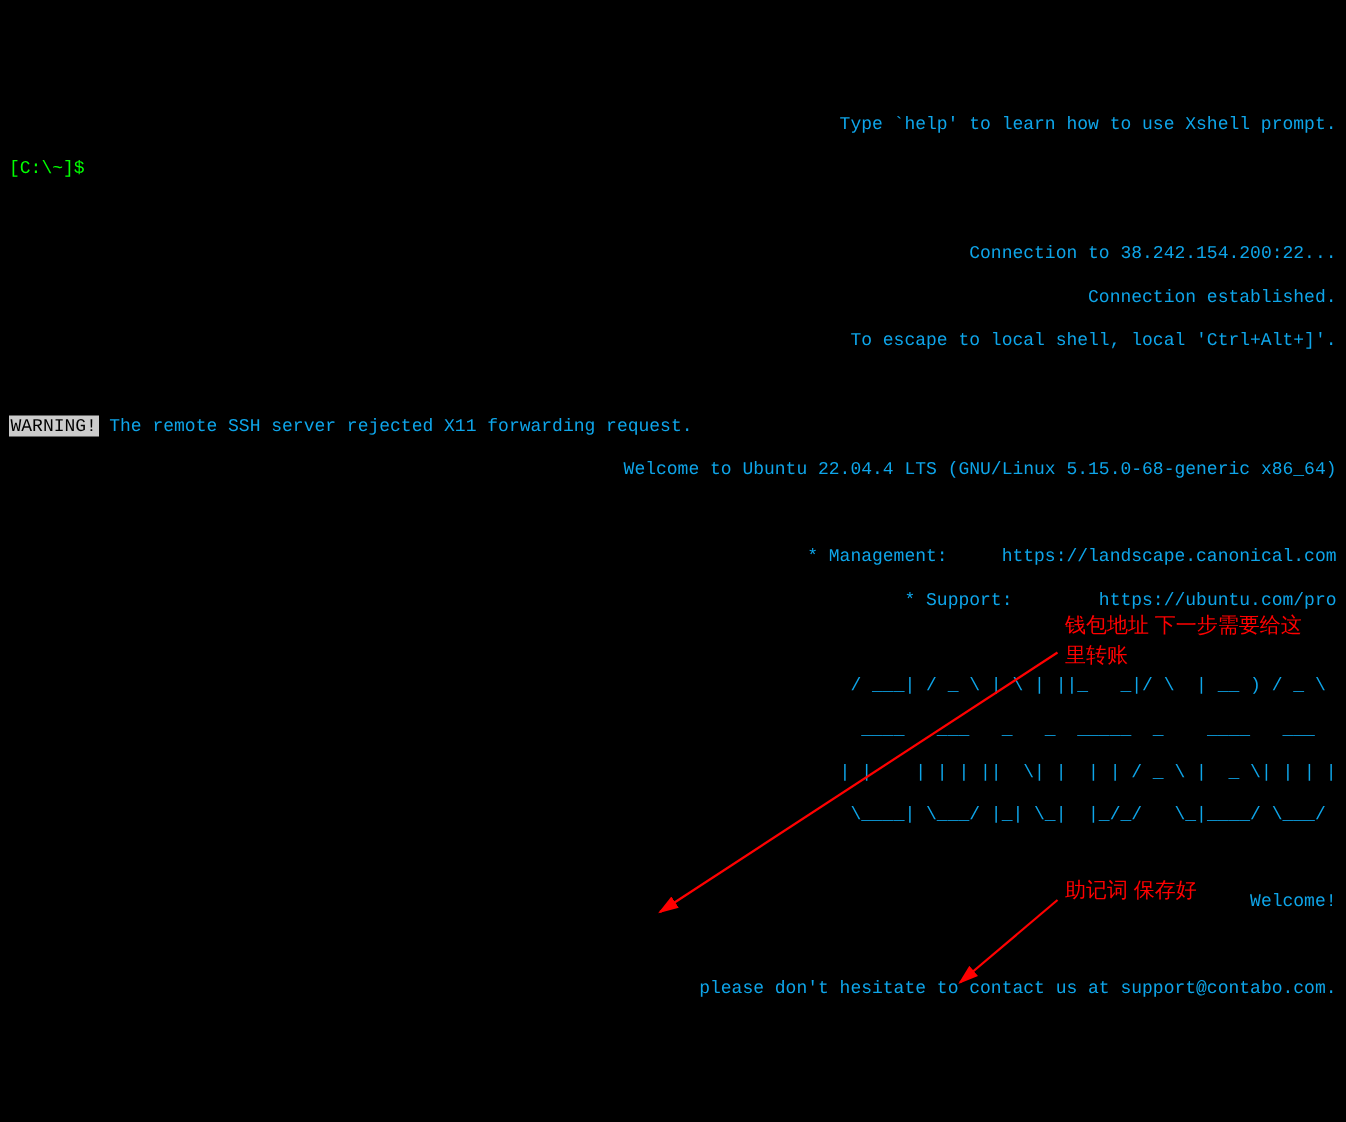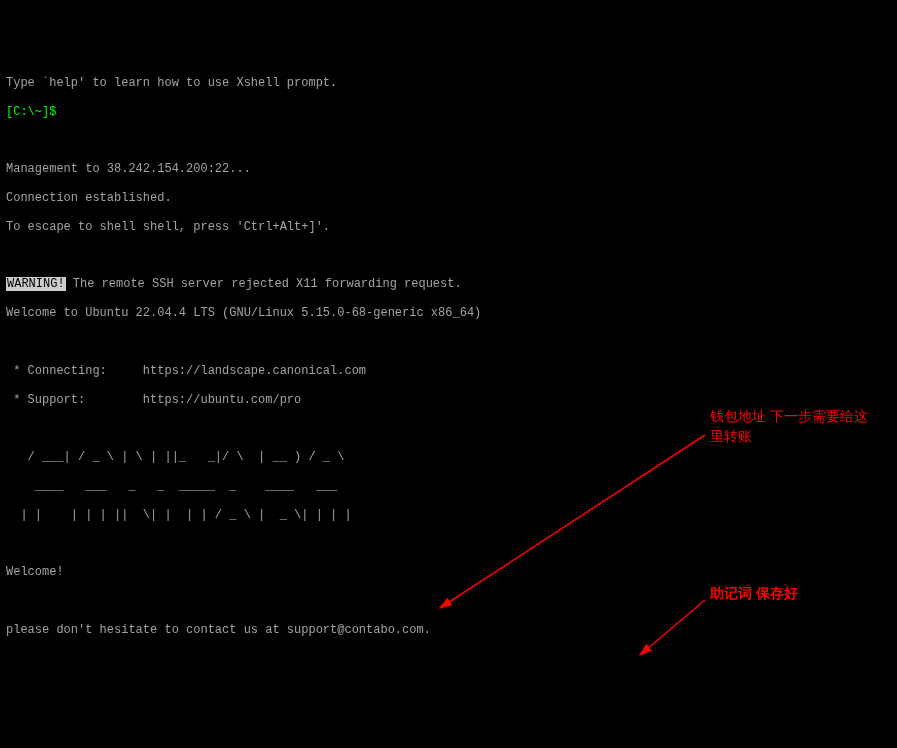--- a/index.html
+++ b/index.html
@@ -13,21 +13,21 @@
       height: 748px;
       position: relative;
       overflow: hidden;
       white-space: pre;
     }
     .terminal {
       padding: 4px 6px;
     }
     .line { display: block; }
     .green { color: #00ff00; }
-    .grey { color: #a3a3a3; }
+    .grey { color: #0ea5e9; text-align: right; }
     .red-ann {
       position: absolute;
       color: #ff0000;
       font-family: "Microsoft YaHei", sans-serif;
       font-size: 14px;
       white-space: normal;
       line-height: 1.4;
     }
     .arrow {
       position: absolute;
@@ -41,33 +41,34 @@
   </style>
 </head>
 <body>
 
 
 
 <div class="terminal">
 <span class="line grey">Type `help' to learn how to use Xshell prompt.</span>
 <span class="line green">[C:\~]$</span>
 <span class="line"> </span>
-<span class="line grey">Management to 38.242.154.200:22...</span>
+<span class="line grey">Connection to 38.242.154.200:22...</span>
 <span class="line grey">Connection established.</span>
-<span class="line grey">To escape to shell shell, press 'Ctrl+Alt+]'.</span>
+<span class="line grey">To escape to local shell, local 'Ctrl+Alt+]'.</span>
 <span class="line"> </span>
 <span class="line"><span class="inverse">WARNING!</span><span class="grey"> The remote SSH server rejected X11 forwarding request.</span></span>
 <span class="line grey">Welcome to Ubuntu 22.04.4 LTS (GNU/Linux 5.15.0-68-generic x86_64)</span>
 <span class="line"> </span>
-<span class="line grey"> * Connecting:     https://landscape.canonical.com</span>
+<span class="line grey"> * Management:     https://landscape.canonical.com</span>
 <span class="line grey"> * Support:        https://ubuntu.com/pro</span>
 <span class="line"> </span>
 <span class="line grey">   / ___| / _ \ | \ | ||_   _|/ \  | __ ) / _ \ </span>
 <span class="line grey">    ____   ___   _   _  _____  _    ____   ___  </span>
 <span class="line grey">  | |    | | | ||  \| |  | | / _ \ |  _ \| | | |</span>
+<span class="line grey">   \____| \___/ |_| \_|  |_/_/   \_|____/ \___/ </span>
 <span class="line"> </span>
 <span class="line grey">Welcome!</span>
 <span class="line"> </span>
 <span class="line grey">please don't hesitate to contact us at support@contabo.com.</span>
 
 
 
 
 
 
@@ -84,21 +85,21 @@
 
 
 
 
 
 </div>
 
 
 <div class="red-ann" style="left:710px; top:407px; width:170px;">钱包地址
 下一步需要给这里转账</div>
-<div class="red-ann" style="left:710px; top:584px; width:170px;font-weight:bold;">助记词
+<div class="red-ann" style="left:710px; top:584px; width:170px;">助记词
 保存好</div>
 
 
 <svg class="arrow" style="left:0; top:0;" width="897" height="748">
   <defs>
     <marker id="ah1" markerWidth="10" markerHeight="10" refX="8" refY="3" orient="auto">
       <path d="M0,0 L9,3 L0,6 Z" fill="#ff0000"></path>
     </marker>
   </defs>
   <line x1="705" y1="435" x2="440" y2="608" stroke="#ff0000" stroke-width="1.5" marker-end="url(#ah1)"></line>

